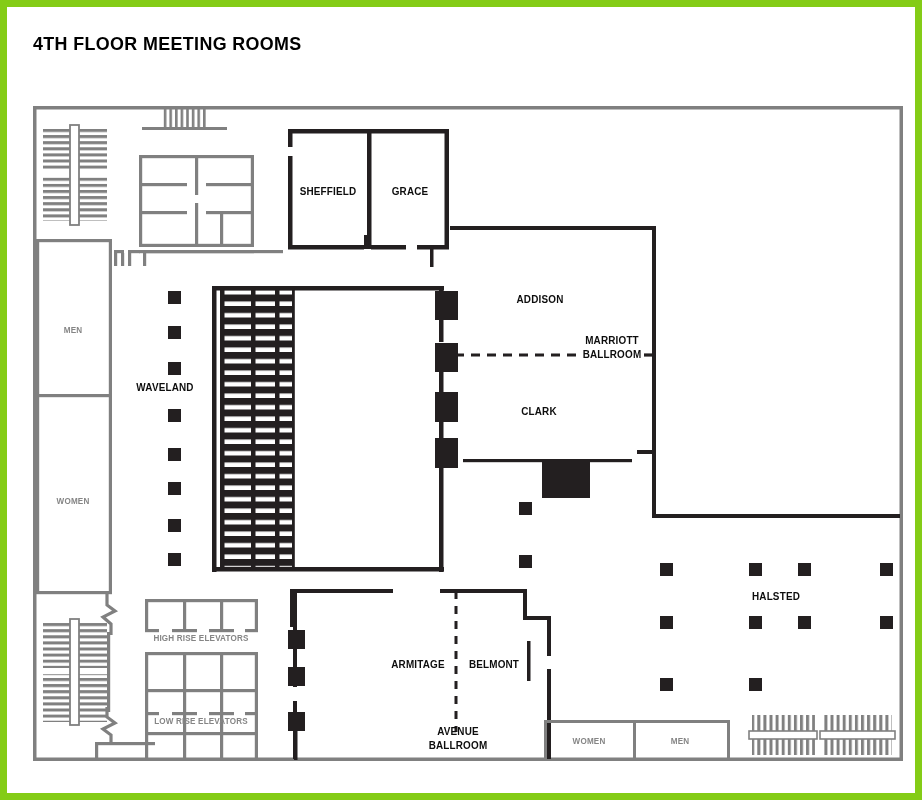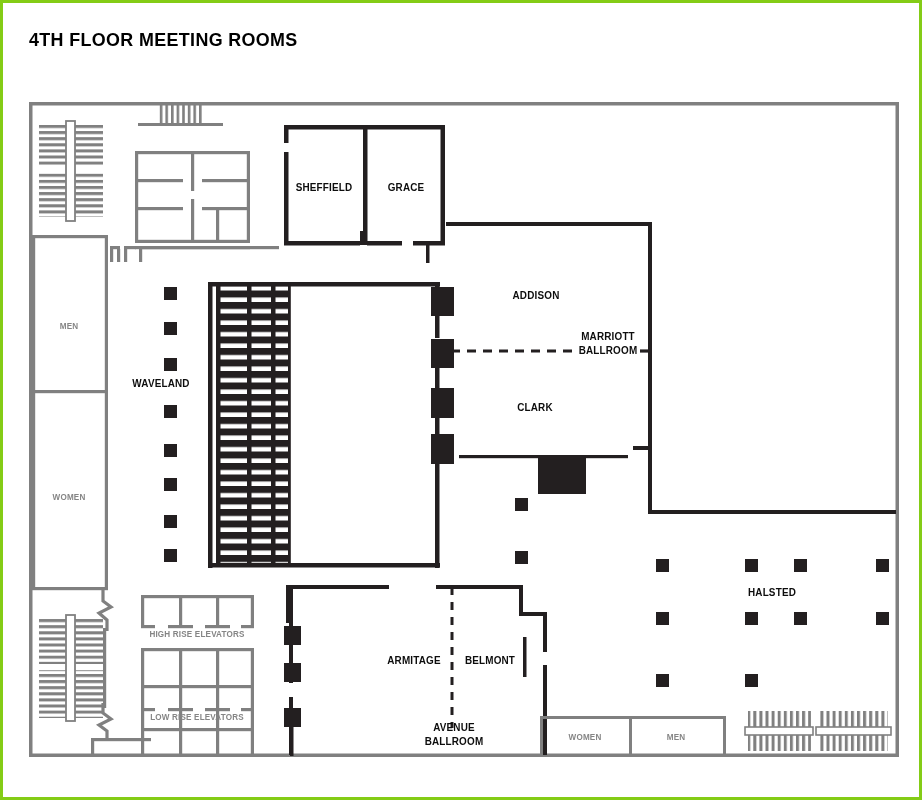--- a/index.html
+++ b/index.html
@@ -10,21 +10,21 @@
   }
   body {
     font-family: "Liberation Sans", sans-serif;
   }
   #page {
     position: relative;
     width: 922px;
     height: 800px;
     background: #ffffff;
     box-sizing: border-box;
-    border: 3px solid #84cc16;
+    border: 7px solid #84cc16;
     overflow: hidden;
   }
   #title {
     position: absolute;
     left: 26px;
     top: 26px;
     font-family: "Liberation Sans", sans-serif;
     font-weight: bold;
     font-size: 19px;
     letter-spacing: 0.4px;

